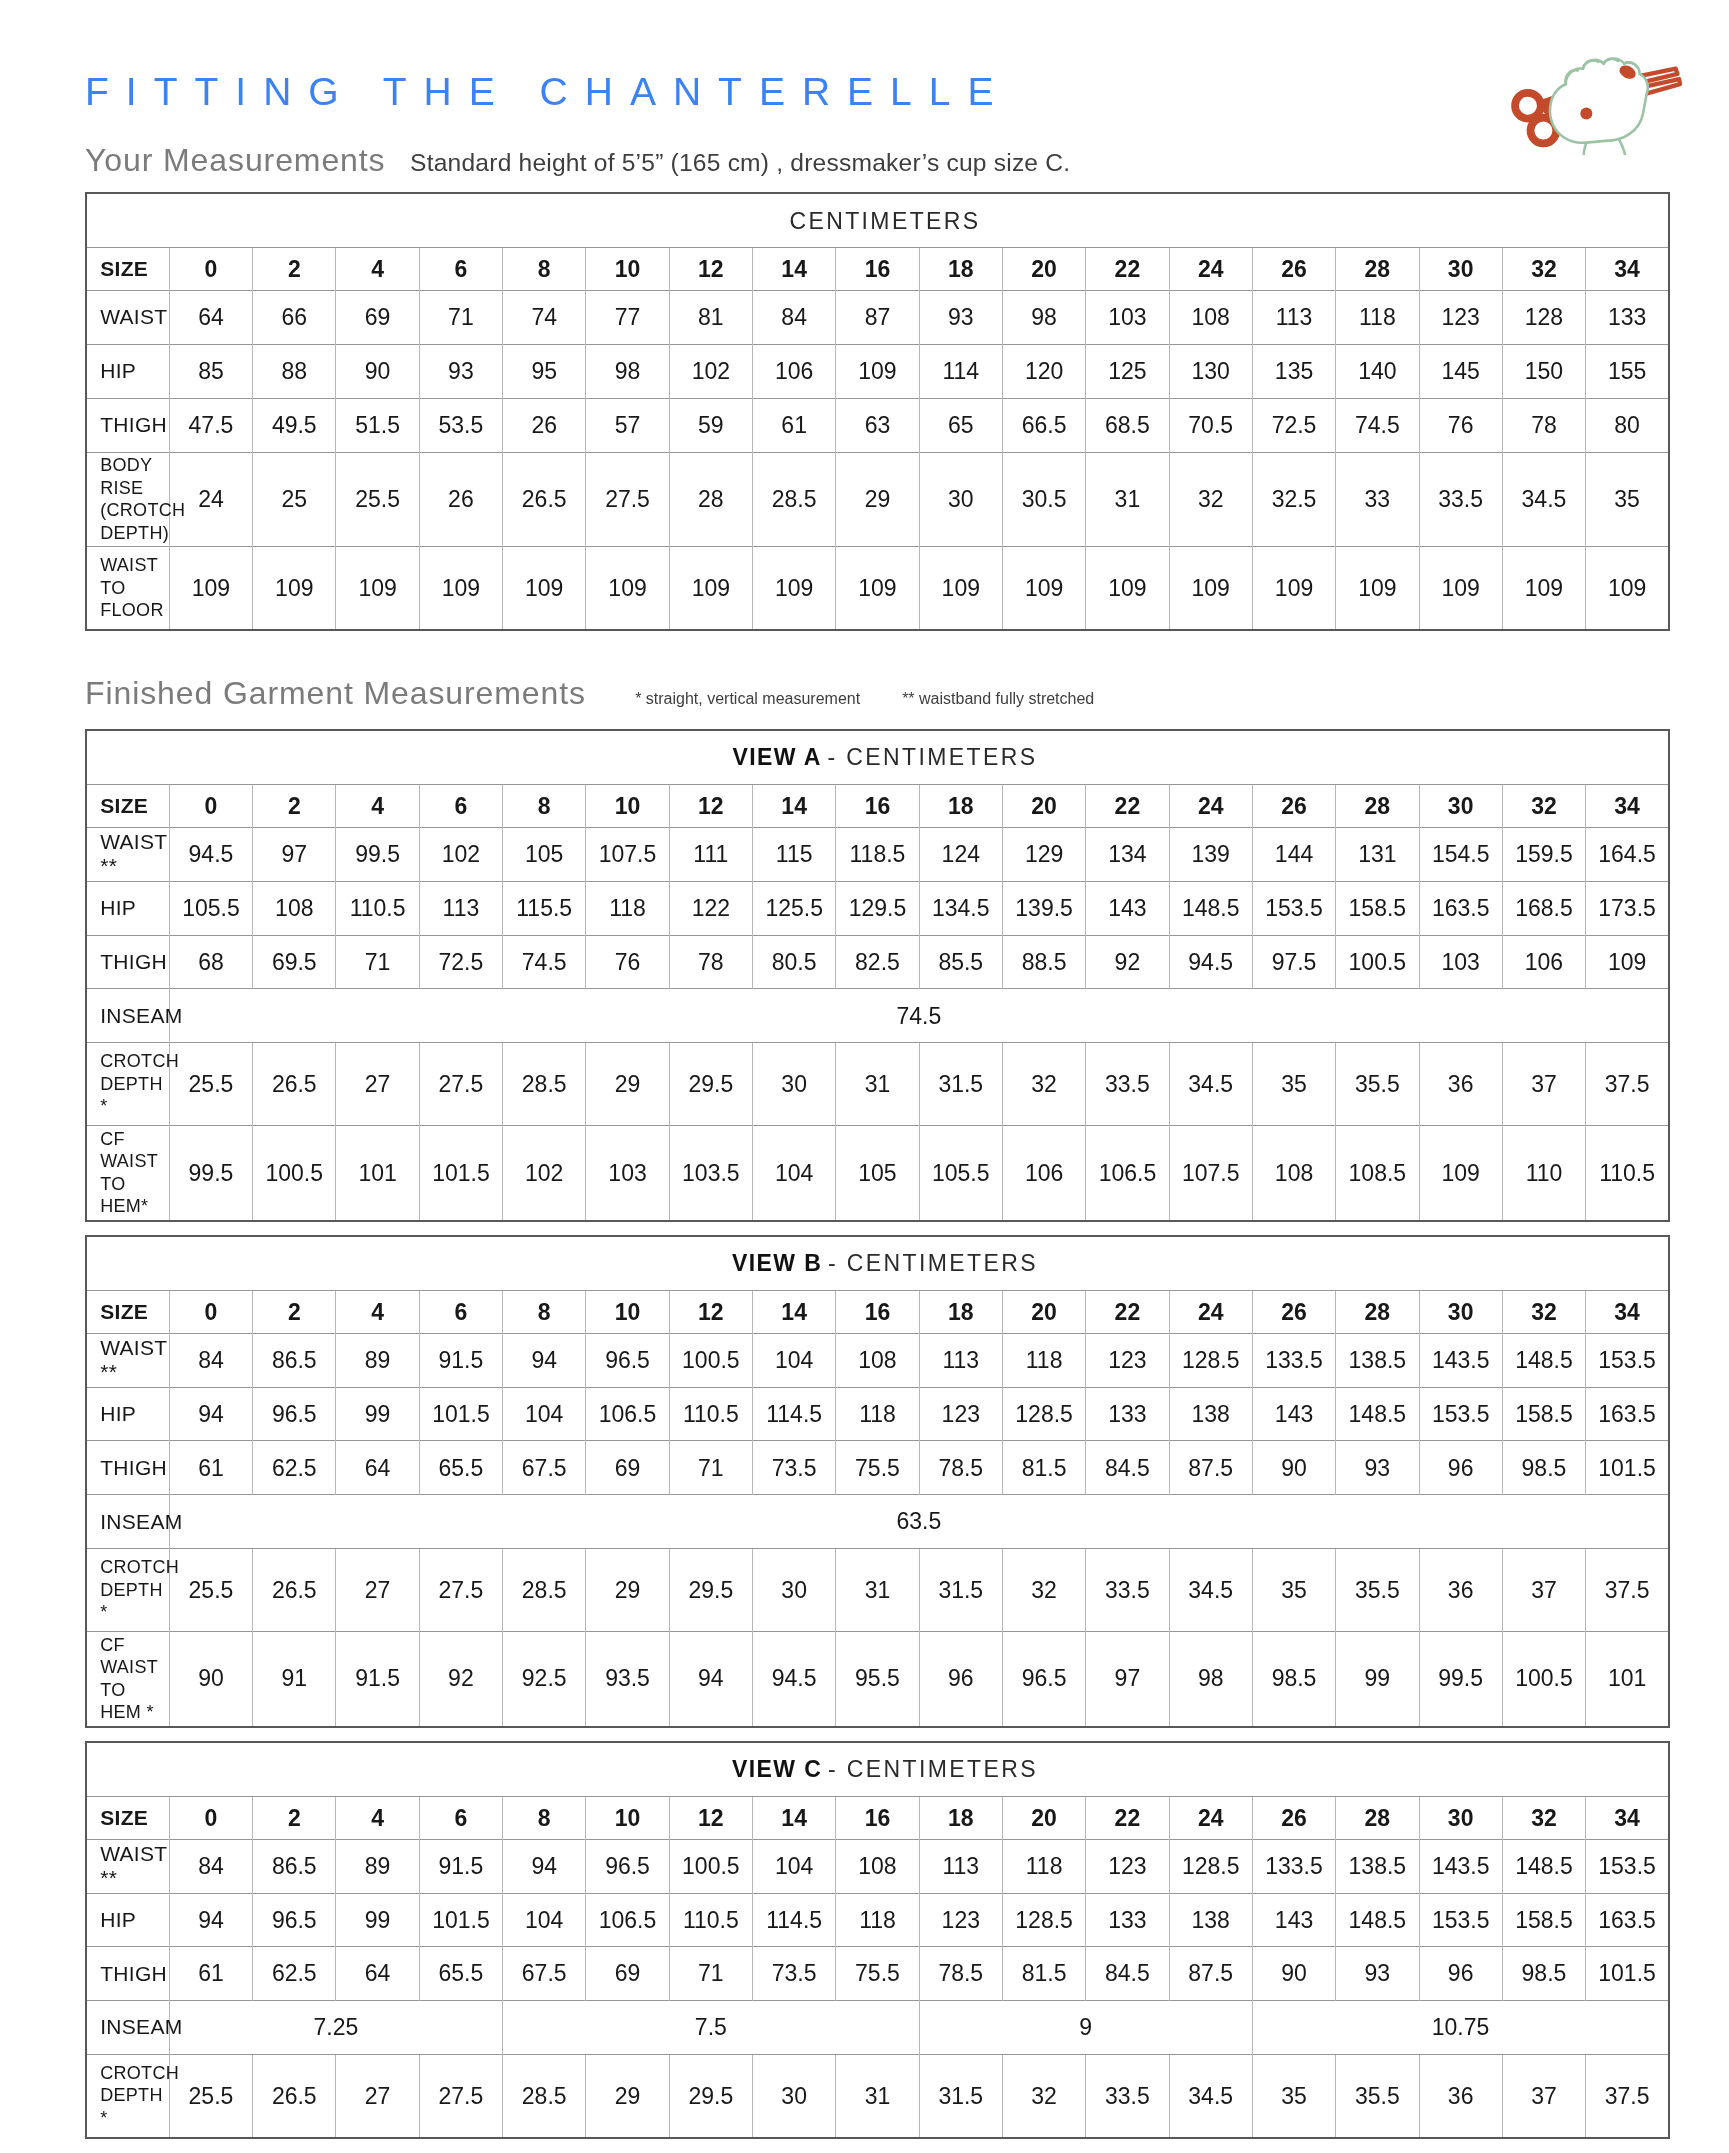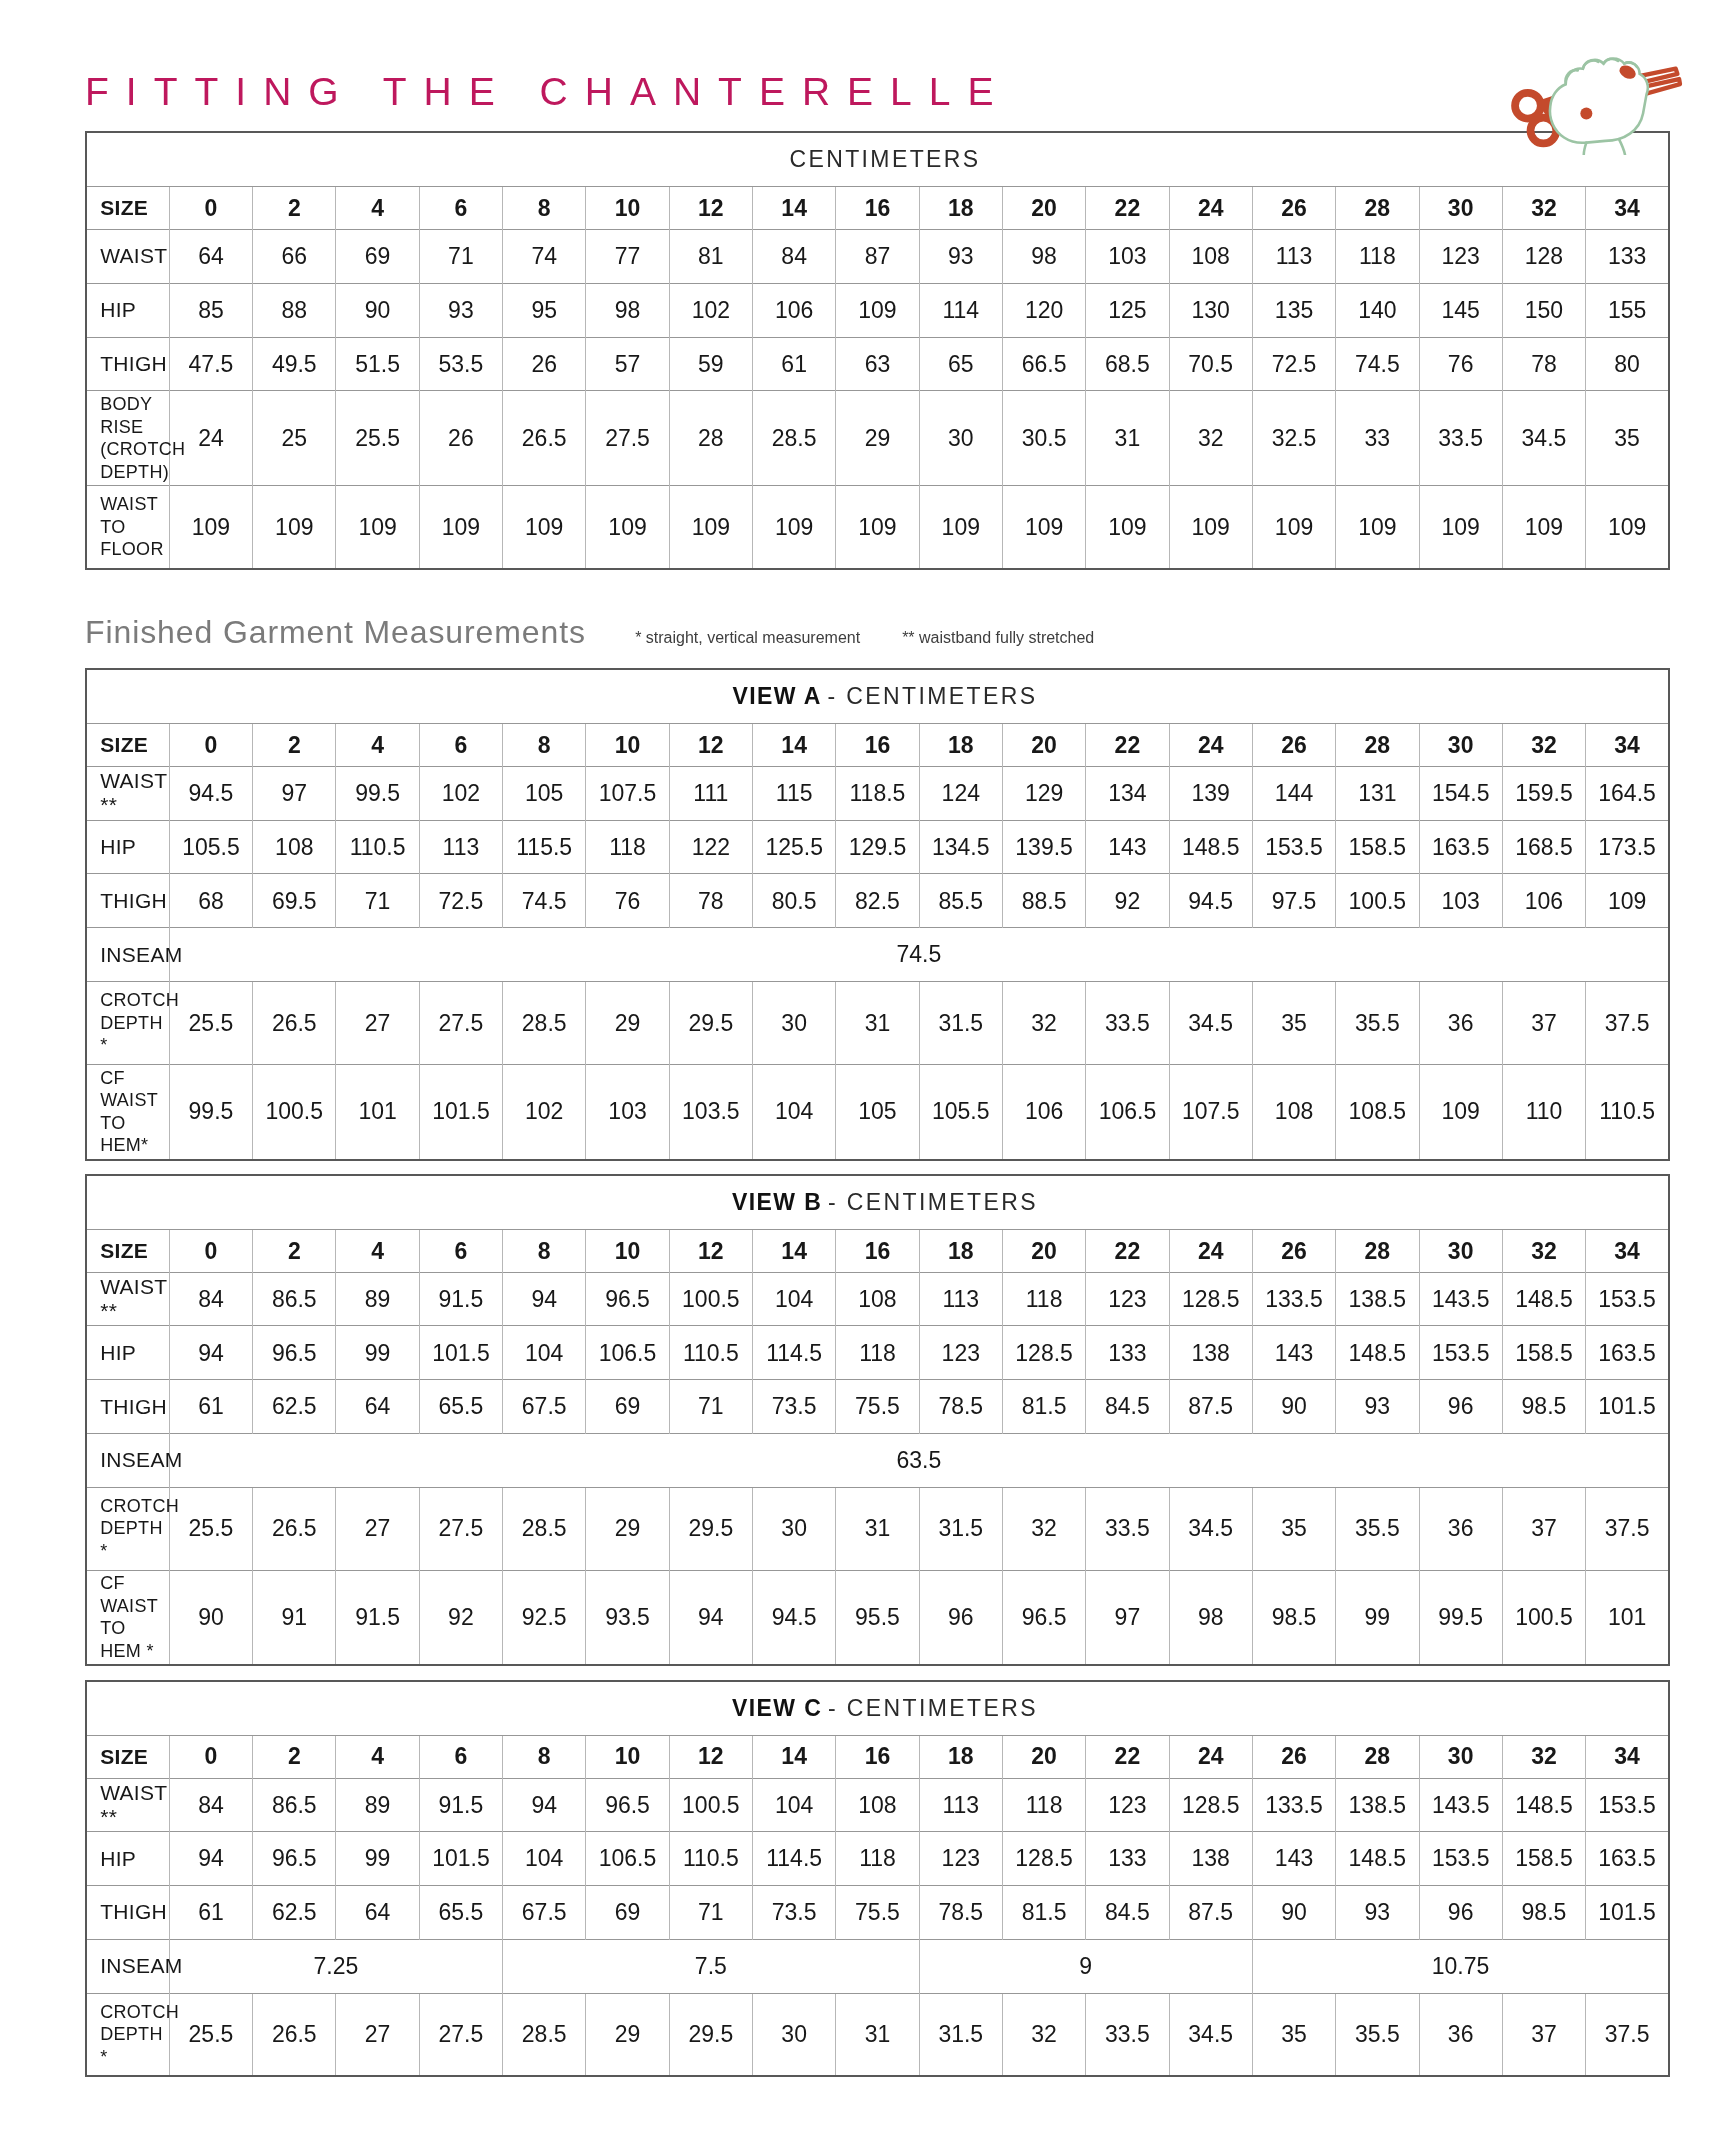--- a/index.html
+++ b/index.html
@@ -4,22 +4,22 @@
 <style>
   html,body{margin:0;padding:0;background:#fff;}
   body{
     width:1730px;height:2154px;overflow:hidden;
     font-family:"Liberation Sans", sans-serif;
     color:#1c1c1c;position:relative;
   }
   .container{padding:32px 60px 0 85px;position:relative;}
 
   .page-title{
-    margin:38px 0 17px 0;
-    font-size:39px;font-weight:500;color:#be185d;
+    margin:38px 0 4px 0;
+    font-size:39px;font-weight:500;color:#3b82f6;
     letter-spacing:17px;white-space:nowrap;
   }
   .logo{position:absolute;top:34px;right:44px;width:189px;height:121px;}
 
   .section-head{display:flex;align-items:baseline;gap:24.6px;margin:28px 0 13.2px 0;}
   .section-head.second{margin-top:44px;margin-bottom:17px;}
   h2{
     margin:0;font-size:32px;font-weight:400;color:#7b7b7b;
     letter-spacing:0.9px;white-space:nowrap;
   }
@@ -69,20 +69,24 @@
       <path d="M148,34 C154,31 160,33 163,38" fill="none"></path>
       <path d="M104,126 C102,132 101,136 101,140" fill="none"></path>
       <path d="M142,122 C146,130 148,135 149,140" fill="none"></path>
     </g>
     <ellipse cx="152" cy="44" rx="10" ry="7" fill="var(--scissors,#c44a2c)" transform="rotate(28 152 44)"></ellipse>
     <circle cx="104" cy="92" r="7" fill="var(--scissors,#c44a2c)"></circle>
   </svg>
 
   <h1 class="page-title">FITTING THE CHANTERELLE</h1>
 
+  <div class="section-head">
+    <h2>Your Measurements</h2>
+    <span class="subtitle">Standard height of 5’5” (165 cm) , dressmaker’s cup size C.</span>
+  </div>
 
   <div>
       <table class="mtable">
         <tbody>
           <tr class="head-row">
             <td colspan="19"><span>CENTIMETERS</span></td>
           </tr>
           <tr class="size-row">
             <td class="lbl">SIZE</td>
             <td>0</td>

